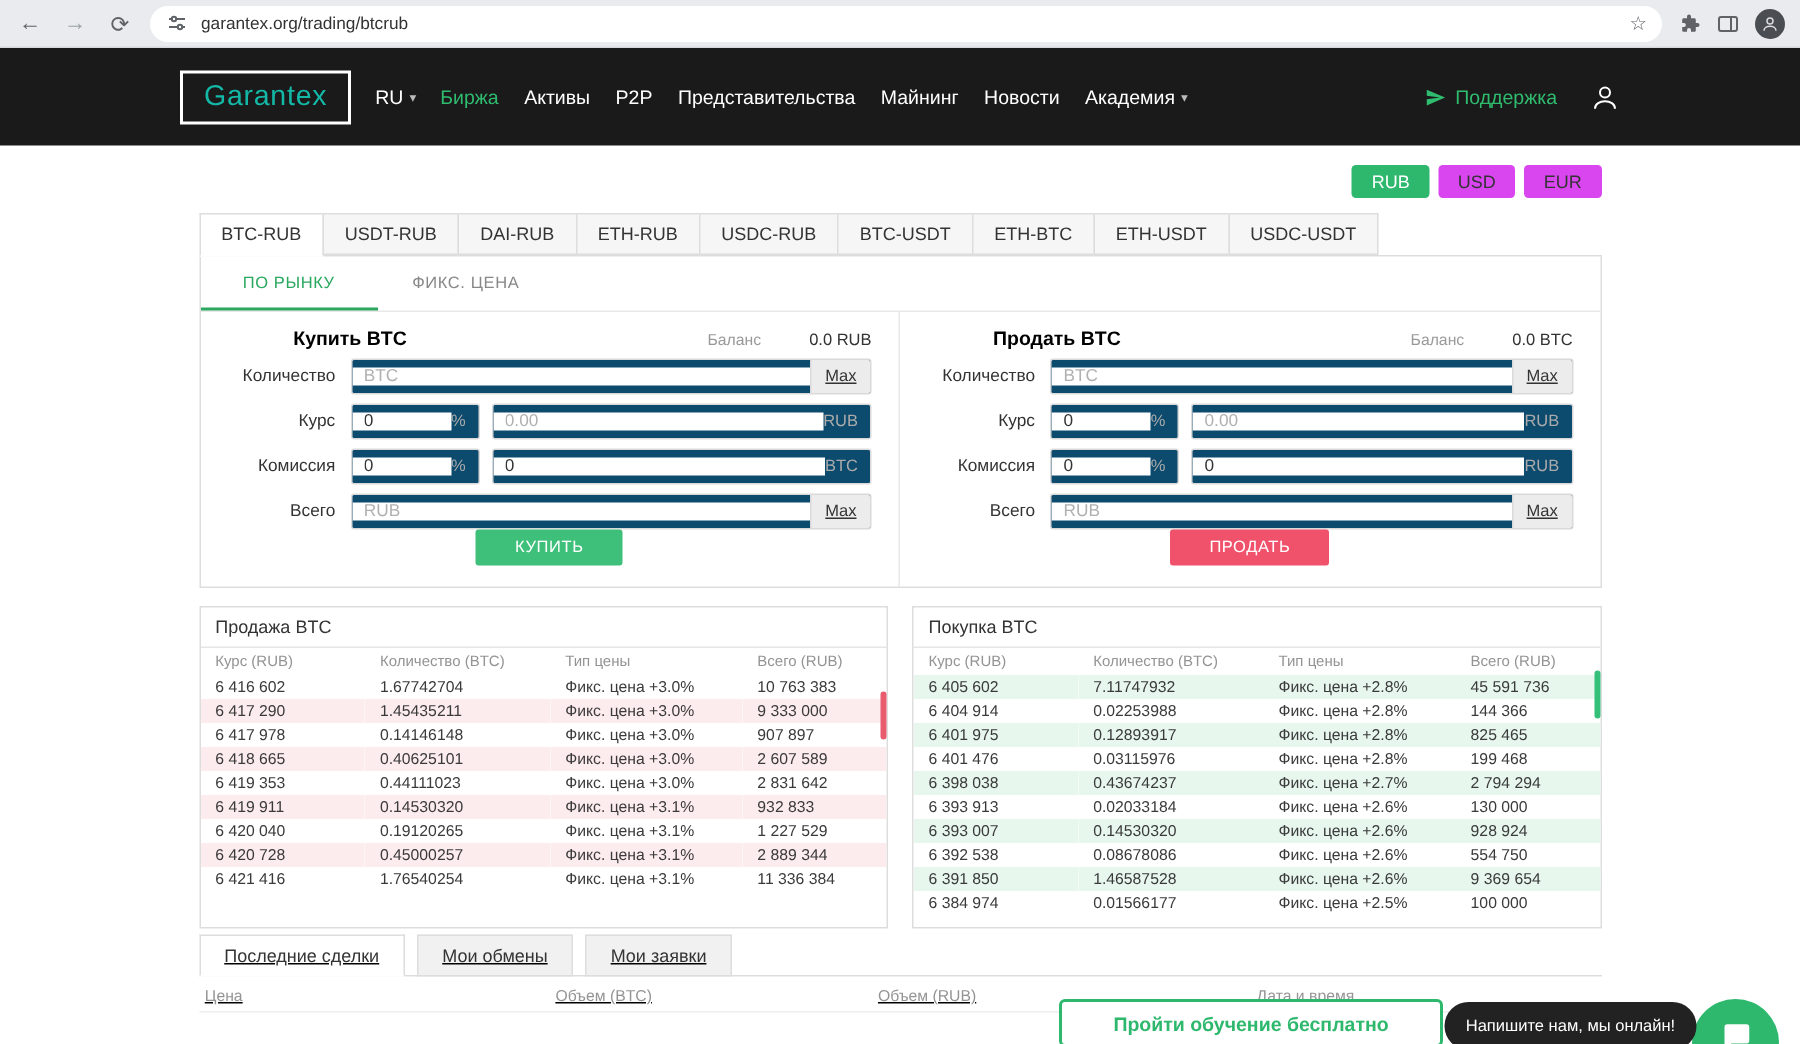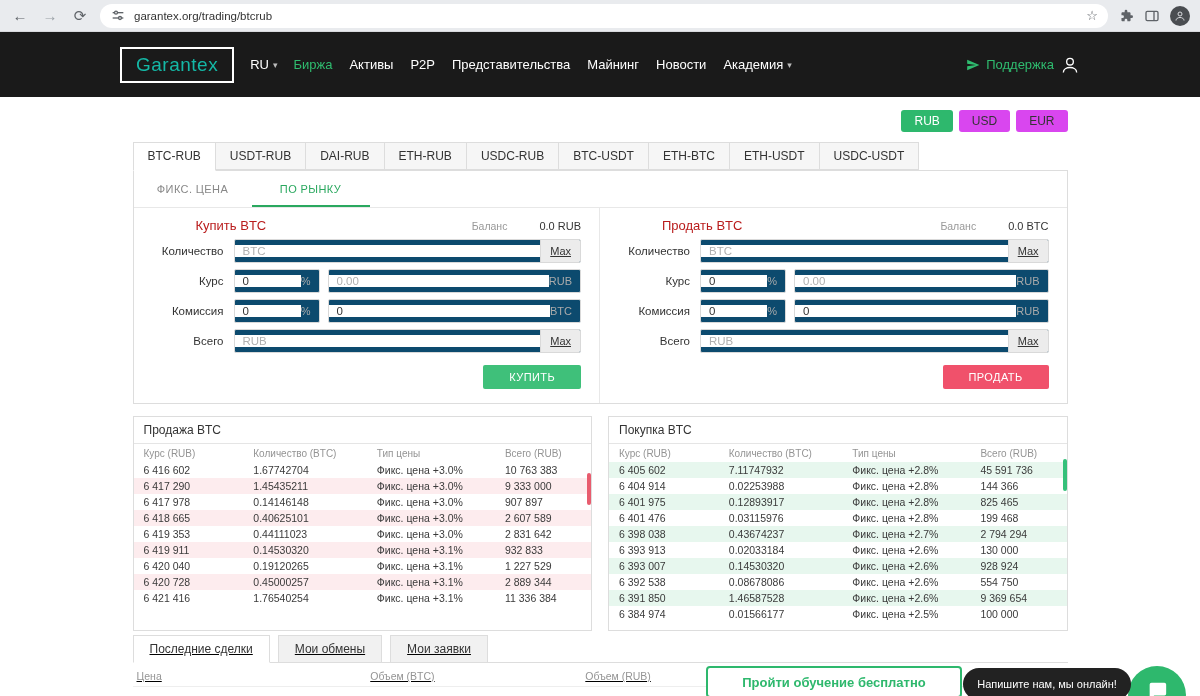--- a/index.html
+++ b/index.html
@@ -19,21 +19,21 @@
 
   
   .site-header { height:65px; background:#1a1a1a; display:flex; align-items:center; }
   .header-inner { width:960px; margin:0 auto; display:flex; align-items:center; gap:16px; }
   .logo { border:2px solid #fff; color:#14b8a6; font-size:19px; padding:5px 14px; letter-spacing:.5px; cursor:pointer; }
   .lang { color:#fff; font-size:13px; display:flex; align-items:center; gap:4px; cursor:pointer; }
   .main-nav { display:flex; align-items:center; gap:17px; }
   .main-nav .nav-item { color:#fff; font-size:13px; cursor:pointer; white-space:nowrap; display:flex; align-items:center; gap:4px; }
   .main-nav .nav-item.active { color:#2fbc6f; }
   .caret { font-size:9px; color:#bbb; }
-  .header-right { margin-left:auto; display:flex; align-items:center; gap:6px; }
+  .header-right { margin-left:auto; display:flex; align-items:center; gap:22px; }
   .support { color:#2fbc6f; font-size:13px; display:flex; align-items:center; gap:6px; cursor:pointer; }
   .person-ic { cursor:pointer; }
 
   
   .container { width:935px; margin:0 auto; }
 
   .currency-tabs { display:flex; justify-content:flex-end; gap:6px; margin-top:13px; }
   .cur-tab { font-size:12px; padding:4px 13px; border-radius:3px; background:#d946ef; color:#333; cursor:pointer; }
   .cur-tab.active { background:#2eb86d; color:#fff; }
 
@@ -43,34 +43,34 @@
 
   .trade-panel { border:1px solid #ddd; background:#fff; position:relative; z-index:1; }
   .otype-tabs { display:flex; border-bottom:1px solid #e8e8e8; }
   .otype-tab { width:118px; text-align:center; font-size:11px; letter-spacing:.4px; color:#888; padding:12px 0 10px; cursor:pointer; border-bottom:2px solid transparent; }
   .otype-tab.active { color:#2aa85f; border-bottom-color:#2aa85f; }
 
   .forms { display:flex; }
   .tform { width:50%; padding:10px 18px 14px; }
   .tform.buy { border-right:1px solid #e8e8e8; }
   .form-head { display:flex; align-items:baseline; justify-content:space-between; }
-  .form-title { font-size:13px; font-weight:normal; color:#b91c1c;padding-left:44px; }
+  .form-title { font-size:13px; font-weight:bold; color:#000000;padding-left:44px; }
   .balance { display:flex; gap:32px; align-items:baseline; }
   .balance .blabel { font-size:10.5px; color:#999; }
   .balance .bval { font-size:11px; color:#333; }
   .form-row { display:flex; align-items:center; margin-top:6px; }
   .frow-label { width:72px; text-align:right; margin-right:10px; font-size:11.5px; color:#333; flex:none; }
   .igroup { display:flex; align-items:center; border:1px solid #d9d9d9; border-radius:2px; height:24px; background:#0c4a6e; overflow:hidden; }
   .igroup.grow { flex:1; }
   .igroup.small { width:86px; flex:none; margin-right:8px; }
   .igroup input { border:none; outline:none; font-size:11.5px; color:#333; padding:0 8px; width:100%; min-width:0; font-family:"Liberation Sans",sans-serif; }
   .igroup input::placeholder { color:#b0b0b0; }
   .suffix { color:#aaa; font-size:11px; padding-right:8px; flex:none; }
   .max-btn { background:#ececec; border-left:1px solid #d9d9d9; height:100%; display:flex; align-items:center; padding:0 9px; font-size:11px; color:#333; text-decoration:underline; cursor:pointer; flex:none; }
-  .submit-row { margin-top:12px; display:flex; justify-content:flex-end; }
+  .submit-row { display:flex; justify-content:center; }
   .submit-btn { border:none; color:#fff; font-size:11px; letter-spacing:.4px; padding:6px 26px; border-radius:2px; cursor:pointer; font-family:"Liberation Sans",sans-serif; }
   .submit-btn.buy { background:#3fc07a; }
   .submit-btn.sell { background:#f0516b; }
 
   
   .orderbooks { display:flex; gap:16px; margin-top:12px; }
   .orderbook { flex:1; border:1px solid #ddd; background:#fff; position:relative; padding-bottom:8px; }
   .ob-title { font-size:12px; color:#333; padding:6px 10px; border-bottom:1px solid #e5e5e5; }
   .orderbook table { width:100%; border-collapse:collapse; table-layout:fixed; }
   .orderbook th { font-weight:normal; color:#949494; font-size:10px; text-align:left; padding:4px 10px 3px; }
@@ -184,22 +184,22 @@
     <span class="pair-tab">ETH-RUB</span>
     <span class="pair-tab">USDC-RUB</span>
     <span class="pair-tab">BTC-USDT</span>
     <span class="pair-tab">ETH-BTC</span>
     <span class="pair-tab">ETH-USDT</span>
     <span class="pair-tab">USDC-USDT</span>
   </div>
 
   <div class="trade-panel">
     <div class="otype-tabs">
+      <span class="otype-tab active">ПО РЫНКУ</span>
       <span class="otype-tab">ФИКС. ЦЕНА</span>
-      <span class="otype-tab active">ПО РЫНКУ</span>
     </div>
 
     <div class="forms">
 
       <section class="tform buy">
         <div class="form-head">
           <span class="form-title">Купить BTC</span>
           <span class="balance">
             <span class="blabel">Баланс</span>
             <span class="bval">0.0 RUB</span>

